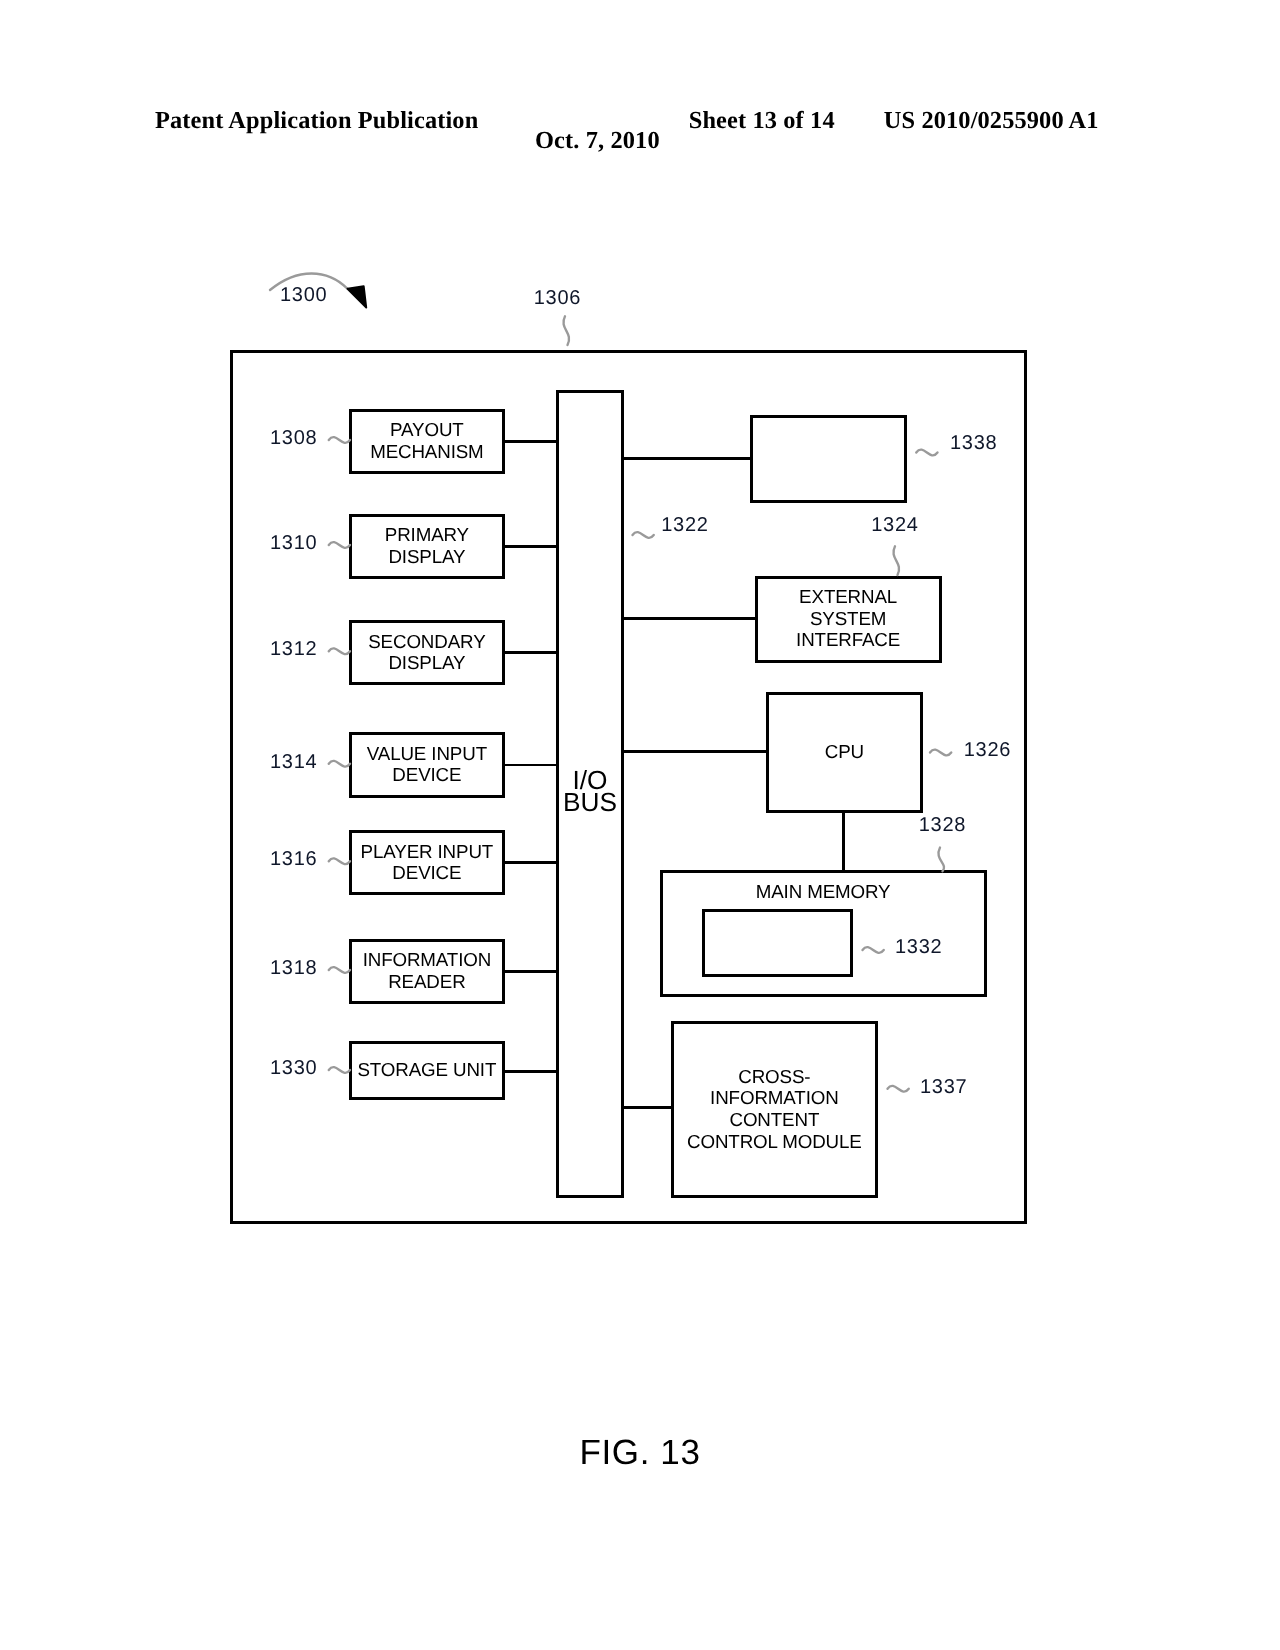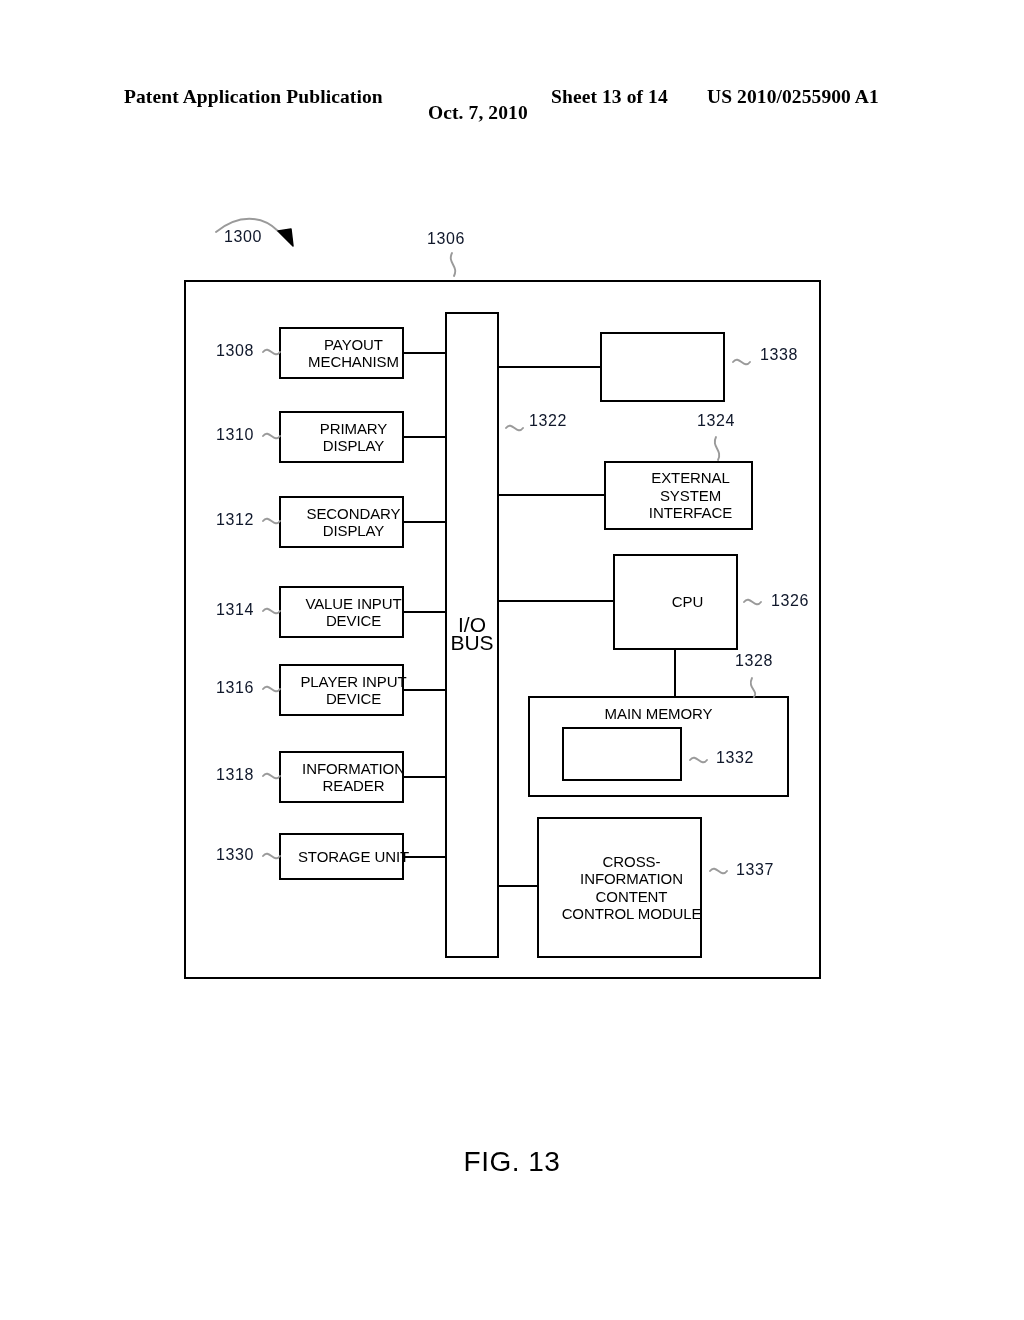--- a/index.html
+++ b/index.html
@@ -55,21 +55,20 @@
     font-family: "Liberation Sans", sans-serif;
     font-size: 15px;
     line-height: 17.5px;
     text-align: center;
     color: #000000;
     white-space: pre-line;
     display: flex;
     align-items: center;
     justify-content: center;
     letter-spacing: -0.1px;
-    padding-left: 12px;
   }
   .ref-num {
     position: absolute;
     font-family: "Liberation Sans", sans-serif;
     font-size: 16px;
     line-height: 18px;
     color: #0f172a;
     white-space: nowrap;
     letter-spacing: 0.6px;
   }

